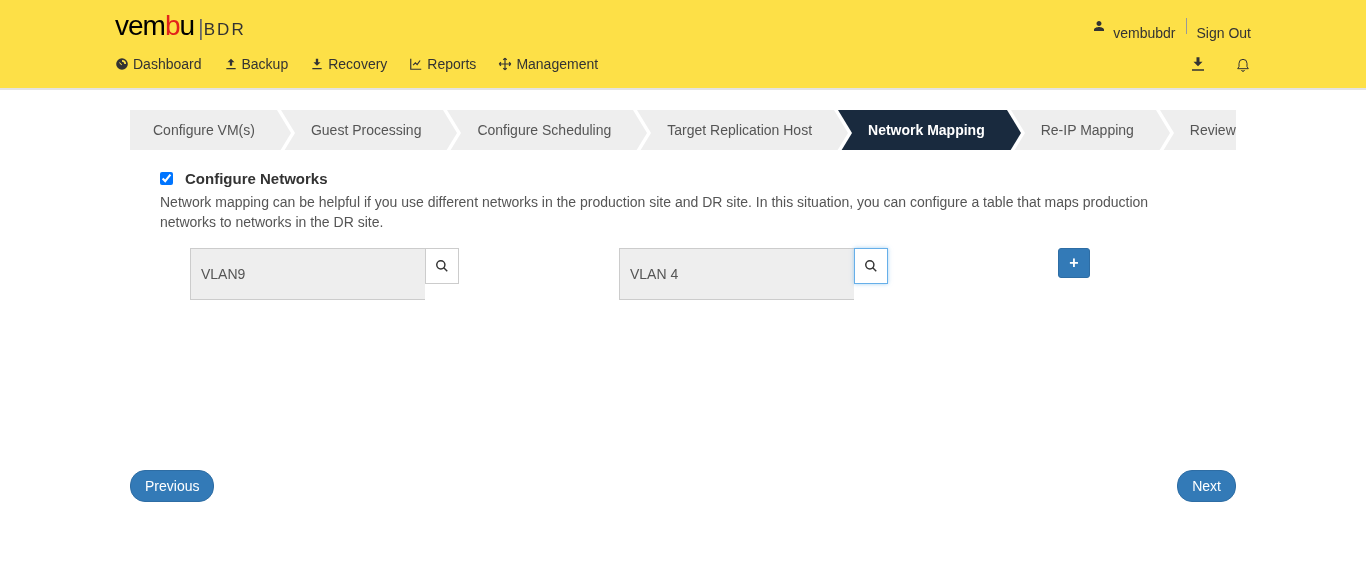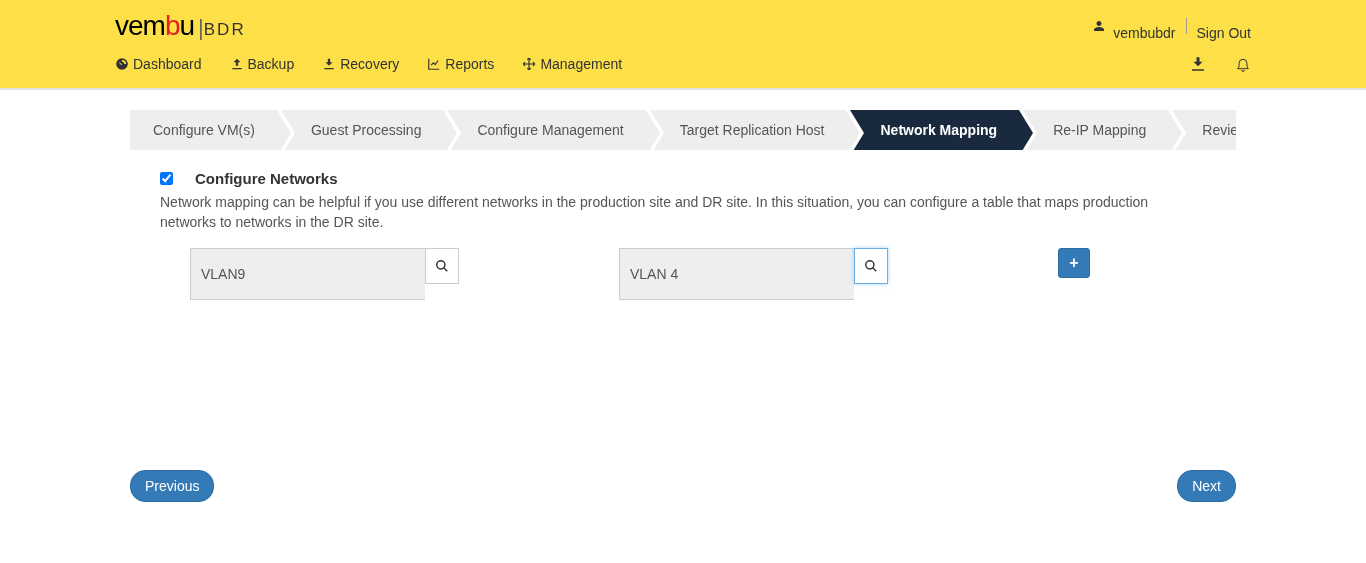--- a/index.html
+++ b/index.html
@@ -12,21 +12,21 @@
   .logo .b { color: #e2231a; font-weight: 400; }
   .logo .vem, .logo .u { letter-spacing: -1px; }
   .logo-sep { font-weight: 300; color: #666; margin: 0 1px 0 4px; font-size: 22px; }
   .logo-suffix { font-size: 17px; font-weight: 400; letter-spacing: 2px; color: #333; }
   .user-area { display: flex; align-items: center; gap: 8px; font-size: 14px; color: #333; }
   .user-area .sep { border-left: 1px solid #999; height: 16px; margin: 0 2px; }
   .user-area a { color: #333; text-decoration: none; margin-top: 13px; }
   
   
   .nav { display: flex; justify-content: space-between; align-items: center; padding: 0 115px 8px 115px; }
-  .nav-items { display: flex; gap: 28px; }
+  .nav-items { display: flex; gap: 22px; }
   .nav-item { display: flex; align-items: center; gap: 4px; color: #333; cursor: pointer; font-size: 14px; padding: 8px 0; }
   .nav-right { display: flex; gap: 28px; align-items: center; }
   .nav-right-icon { cursor: pointer; color: #333; }
   
   .divider-line { border-bottom: 1px solid #e3e3e3; width: 100%; }
   
   
   .content { padding: 20px 130px 0 130px; }
   
   
@@ -45,21 +45,21 @@
     border-left: 14px solid #eeeeee; z-index: 2;
   }
   .step.active { background: #192a3e; color: #fff; font-weight: 600; }
   .step.active::after { border-left-color: #192a3e; }
   
   
   .section-title { font-size: 20px; font-weight: 400; color: #333; padding-bottom: 10px; border-bottom: 1px solid #e3e3e3; margin-bottom: 18px; }
   
   
   .config-block { padding: 0 30px; }
-  .checkbox-row { display: flex; align-items: center; gap: 22px; margin-bottom: 6px; }
+  .checkbox-row { display: flex; align-items: center; gap: 12px; margin-bottom: 6px; }
   .checkbox-row label { font-weight: 600; color: #333; font-size: 15px; }
   .desc { color: #555; font-size: 14px; line-height: 1.4; margin-bottom: 16px; }
   
   .network-row { display: flex; align-items: flex-start; gap: 0; }
   .input-group { display: flex; margin-right: 160px; }
   .input-group:first-child { margin-left: 30px; }
   .network-input {
     background: #eeeeee; border: 1px solid #ccc; border-right: none;
     padding: 8px 10px; font-size: 14px; color: #555; width: 235px; height: 52px;
   }
@@ -160,21 +160,21 @@
       </span>
     </div>
   </div>
 </div>
 <div class="divider-line"></div>
 
 <div class="content">
   <div class="wizard">
     <div class="step">Configure VM(s)</div>
     <div class="step">Guest Processing</div>
-    <div class="step">Configure Management</div>
+    <div class="step">Configure Scheduling</div>
     <div class="step">Target Replication Host</div>
     <div class="step active">Network Mapping</div>
     <div class="step">Re-IP Mapping</div>
     <div class="step">Review</div>
   </div>
 
 
   <div class="config-block">
     <div class="checkbox-row">
       <input type="checkbox" checked="" style="">

